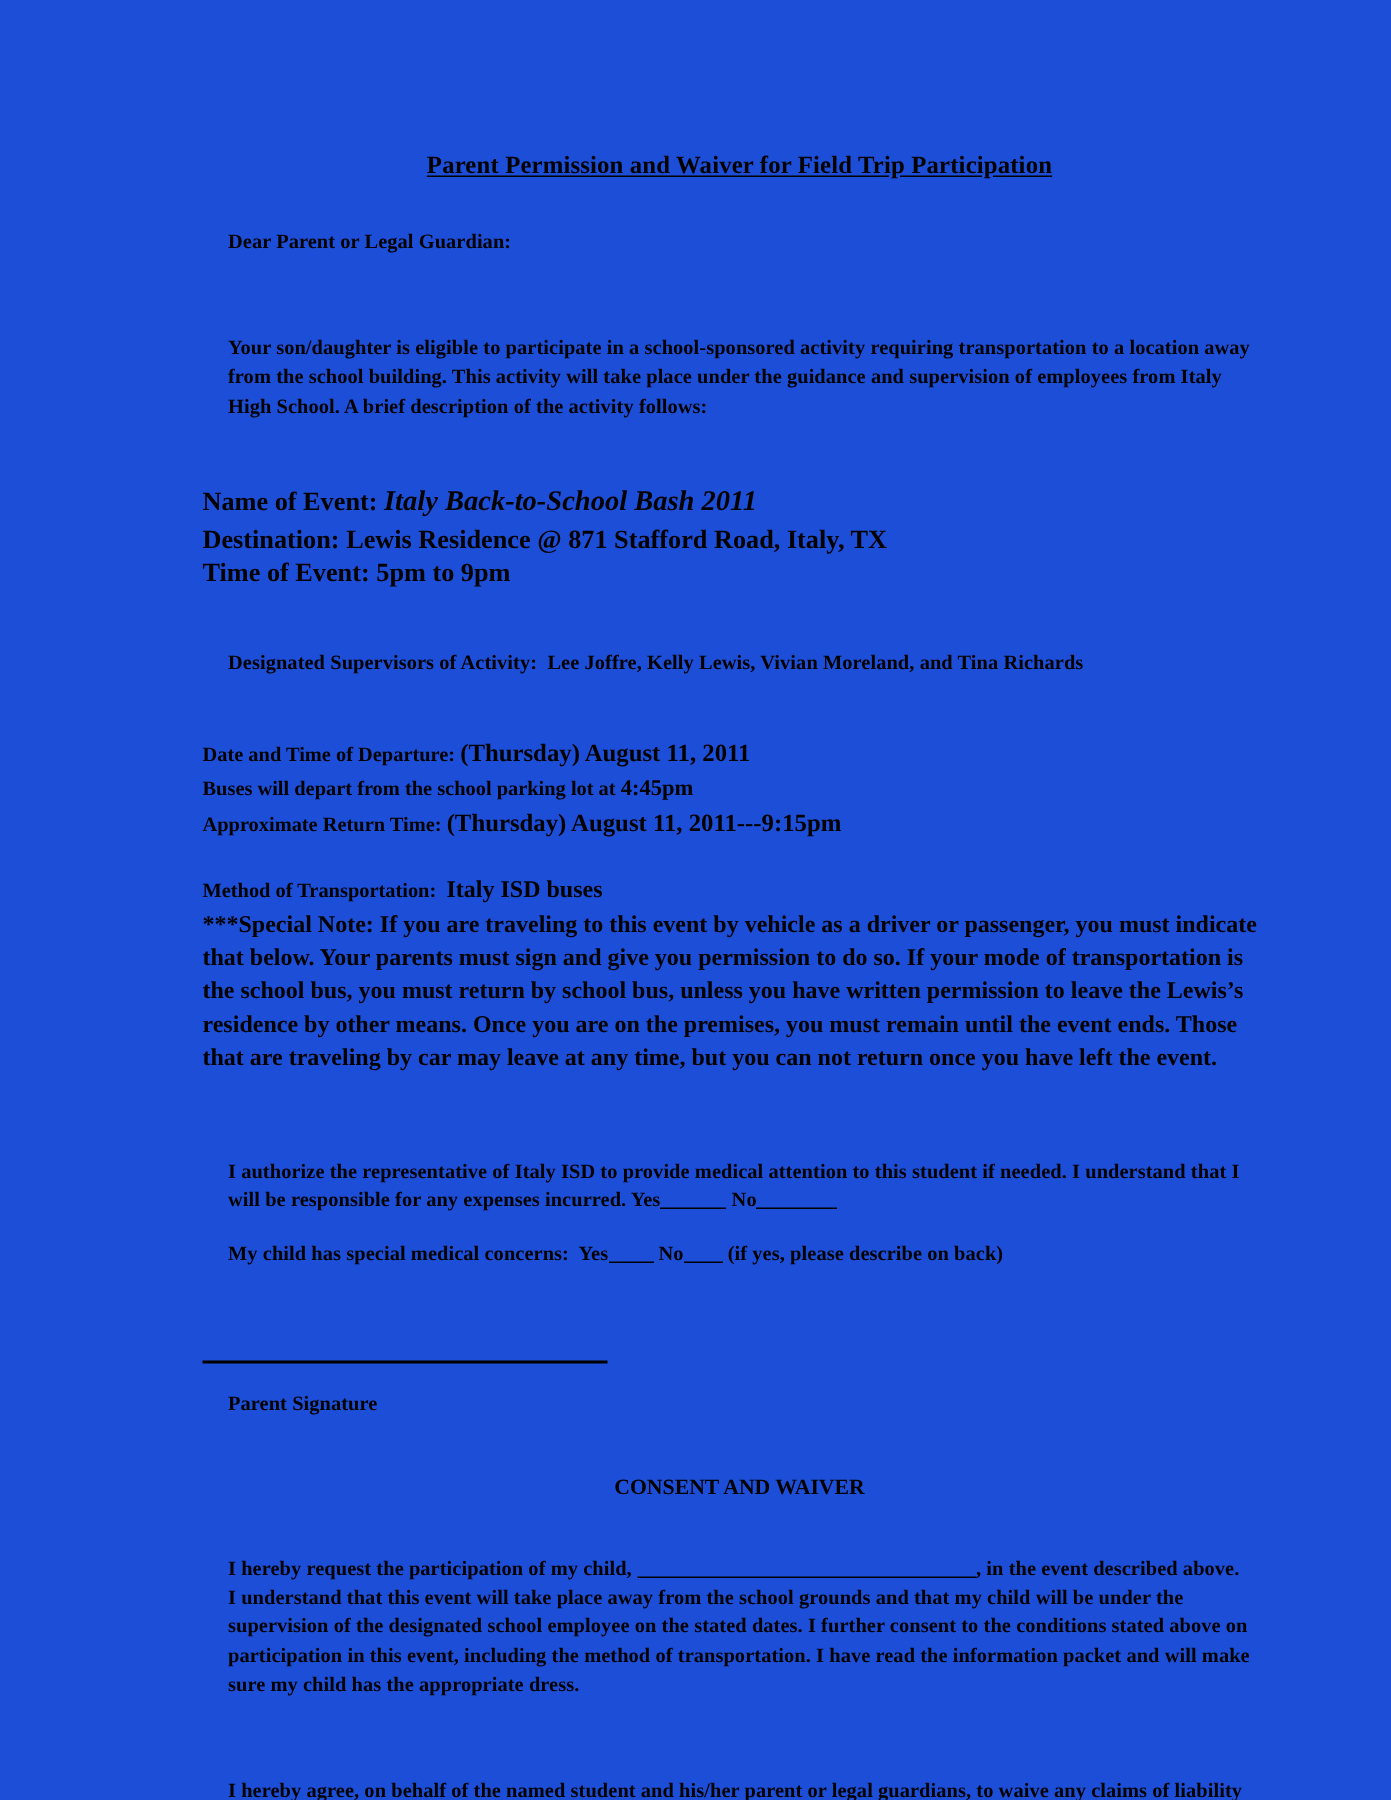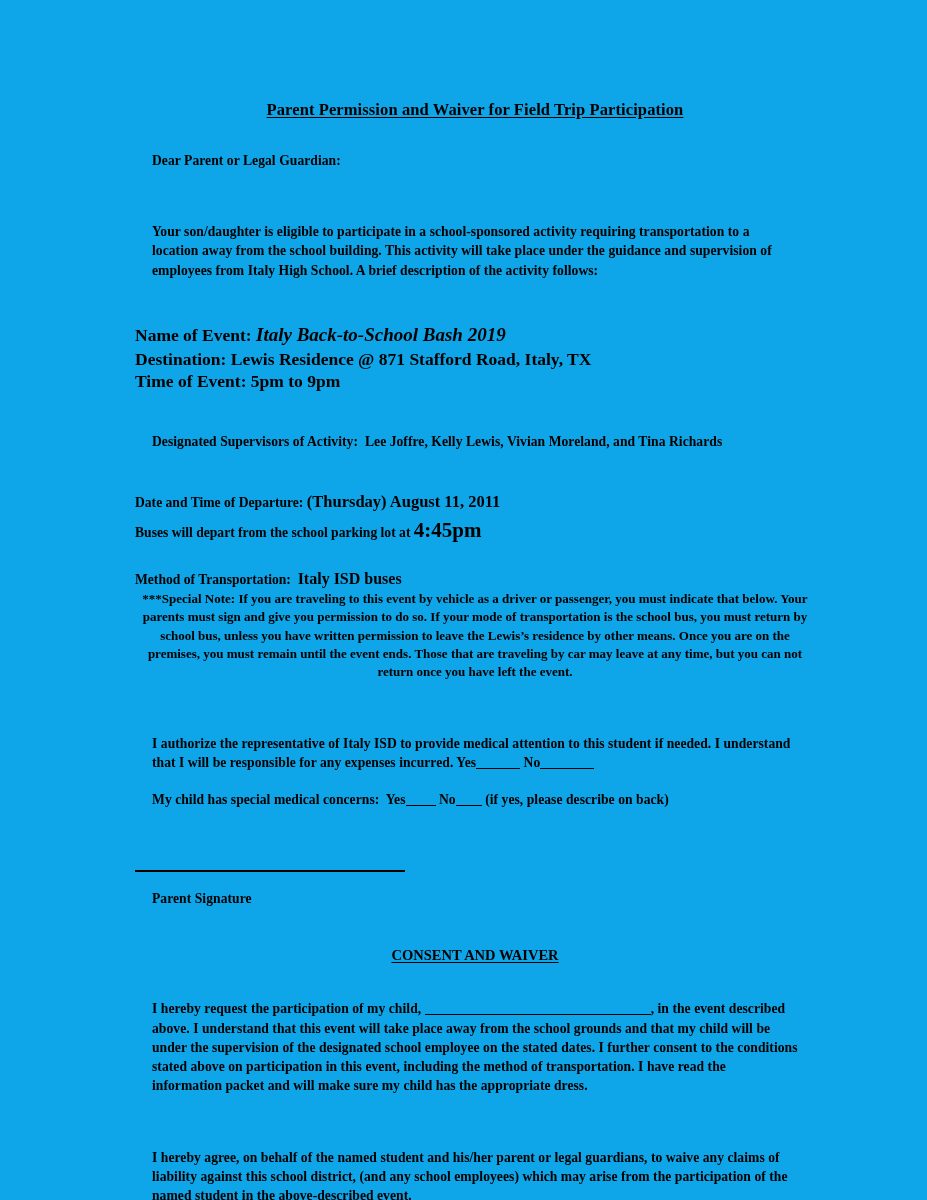--- a/index.html
+++ b/index.html
@@ -13,23 +13,23 @@
     height: 1200px;
     font-family: "Liberation Serif", "DejaVu Serif", serif;
     color: #000000;
     -webkit-font-smoothing: antialiased;
   }
 
   .page {
     position: relative;
     width: 927px;
     height: 1200px;
-    background: #0ea5e9;
+    background: #1d4ed8;
     box-sizing: border-box;
-    padding: 100px 112px 0 135px;
+    padding: 100px 76px 0 135px;
   }
 
   
   .doc-title {
     text-align: center;
     font-weight: bold;
     font-size: 16.5px;
     line-height: 1.25;
     margin: 0 0 30px 0;
     letter-spacing: 0.1px;
@@ -69,29 +69,28 @@
   
   .kv {
     font-weight: bold;
     font-size: 13.6px;
     line-height: 1.48;
   }
   .kv .val {
     font-size: 16.5px;
   }
   .kv .val-sm {
-    font-size: 21px;
+    font-size: 15px;
   }
 
   .special-note {
     font-weight: bold;
-    font-size: 13px;
+    font-size: 16px;
     line-height: 1.40;
     margin: 0;
-    text-align: center;
   }
 
   .method-line {
     font-weight: bold;
     font-size: 13.6px;
     line-height: 1.4;
   }
   .method-line .val {
     font-size: 16px;
     text-align: center;
@@ -117,54 +116,54 @@
     margin: 0 0 2px 0;
   }
 
   .centered-heading {
     text-align: center;
     font-weight: bold;
     font-size: 14.5px;
     margin: 0;
   }
   .centered-heading .u {
-    text-decoration: underline;
     text-underline-offset: 2px;
   }
 </style>
 </head>
 <body>
 
 <div class="page">
 
   <h1 class="doc-title"><span class="u">Parent Permission and Waiver for Field Trip Participation </span></h1>
 
   <p class="block">Dear Parent or Legal Guardian:</p>
 
   <div class="gap-md"></div>
 
   <p class="block">Your son/daughter is eligible to participate in a school-sponsored activity requiring transportation to a location away from the school building.  This activity will take place under the guidance and supervision of employees from Italy High School.  A brief description of the activity follows:</p>
 
   <div class="gap-xl"></div>
 
   <div class="event-lines">
-    <div class="ln"><span>Name of Event:</span> <span class="event-name-value">Italy Back-to-School Bash 2019</span></div>
+    <div class="ln"><span>Name of Event:</span> <span class="event-name-value">Italy Back-to-School Bash 2011</span></div>
     <div class="ln"><span>Destination:</span> <span>Lewis Residence @ 871 Stafford Road, Italy, TX</span></div>
     <div class="ln"><span>Time of Event:</span> <span>5pm to 9pm</span></div>
   </div>
 
   <div class="gap-lg"></div>
 
   <p class="block"><span>Designated Supervisors of Activity:</span>&nbsp; <span>Lee Joffre, Kelly Lewis, Vivian Moreland, and Tina Richards</span></p>
 
   <div class="gap-lg"></div>
 
   <div class="kv">
     <div><span>Date and Time of Departure:</span> <span class="val">(Thursday) August 11, 2011</span></div>
     <div><span>Buses will depart from the school parking lot at</span> <span class="val-sm">4:45pm</span></div>
+    <div><span>Approximate Return Time:</span> <span class="val">(Thursday) August 11, 2011---9:15pm</span></div>
   </div>
 
   <div class="gap-lg"></div>
 
   <div class="method-line"><span>Method of Transportation:</span>&nbsp; <span class="val">Italy ISD buses</span></div>
 
   <p class="special-note">***Special Note:  If you are traveling to this event by vehicle as a driver or passenger, you must indicate that below. Your parents must sign and give you permission to do so. If your mode of transportation is the school bus, you must return by school bus, unless you have written permission to leave the Lewis’s residence by other means. Once you are on the premises, you must remain until the event ends. Those that are traveling by car may leave at any time, but you can not return once you have left the event.</p>
 
   <div class="gap-md"></div>
 

